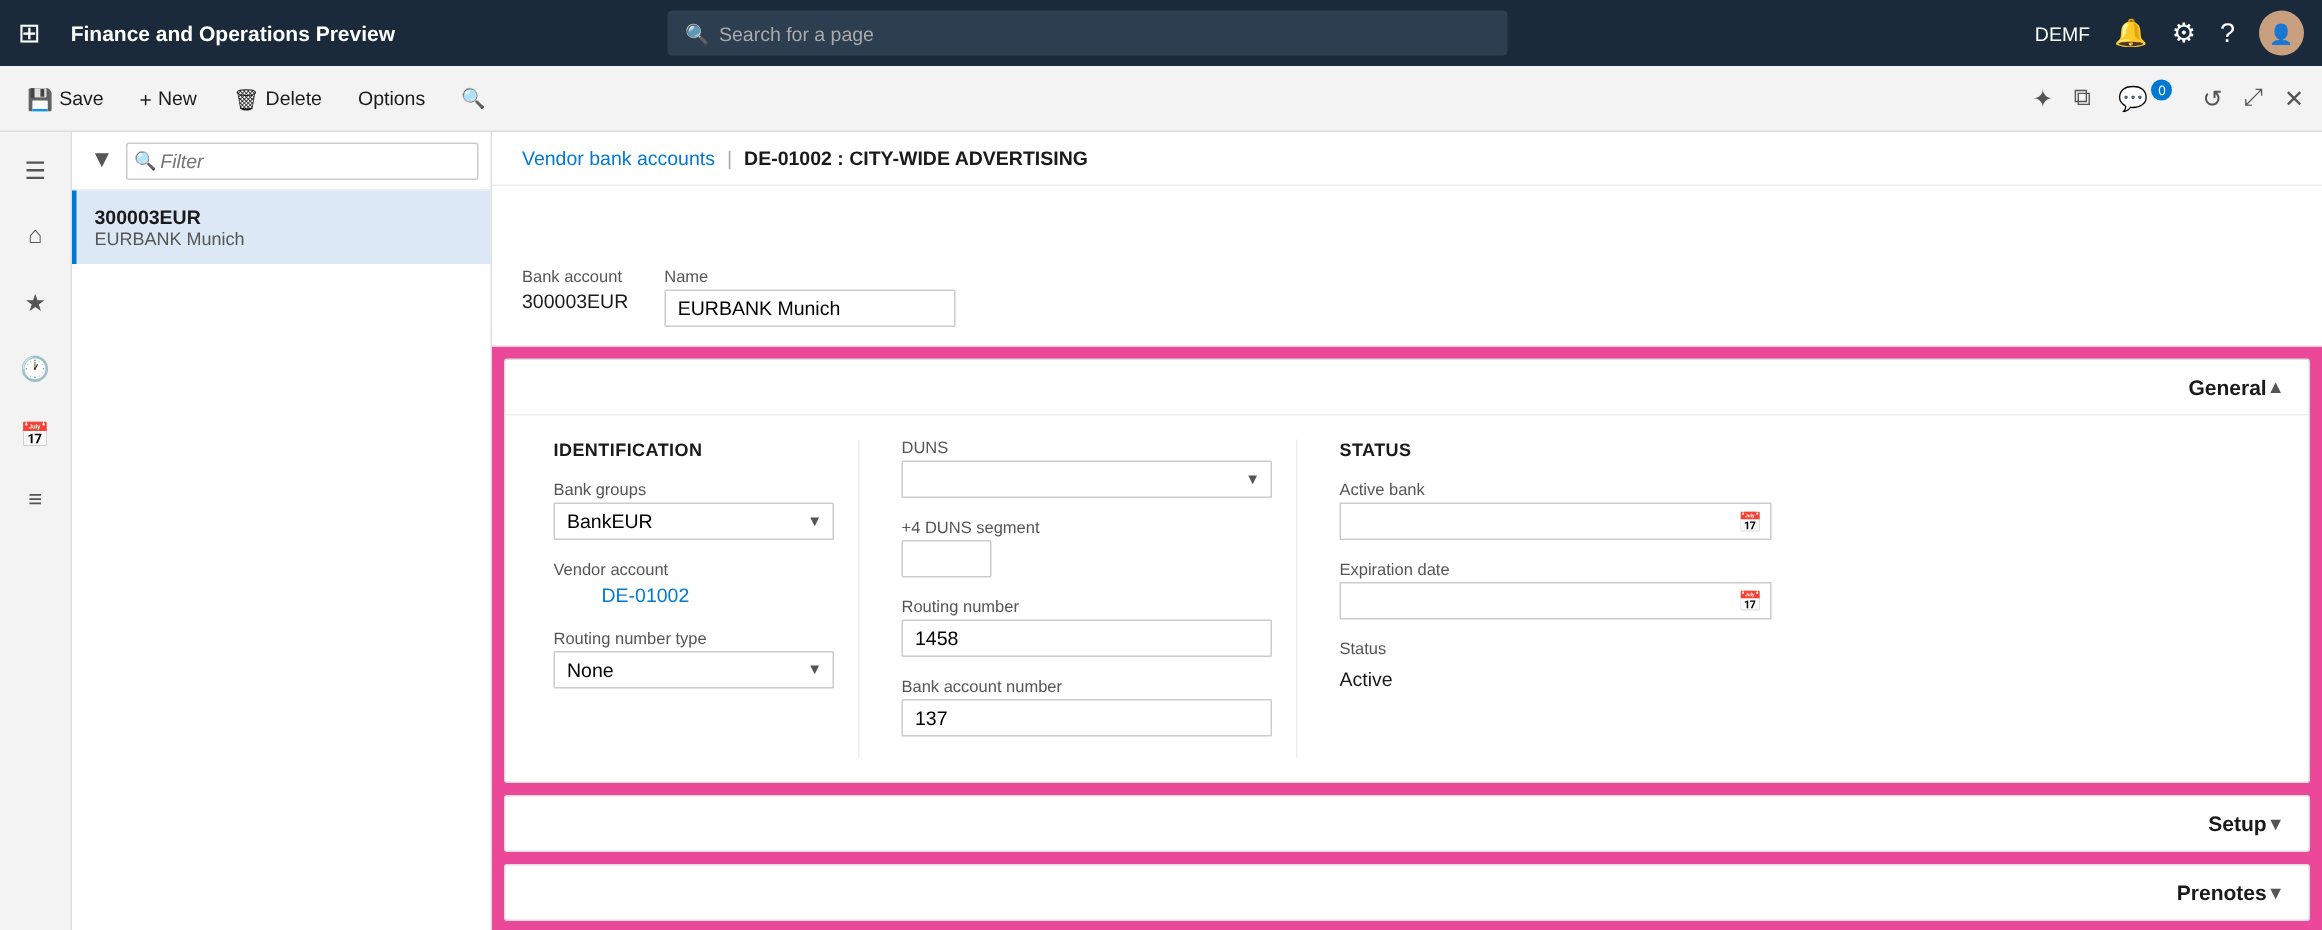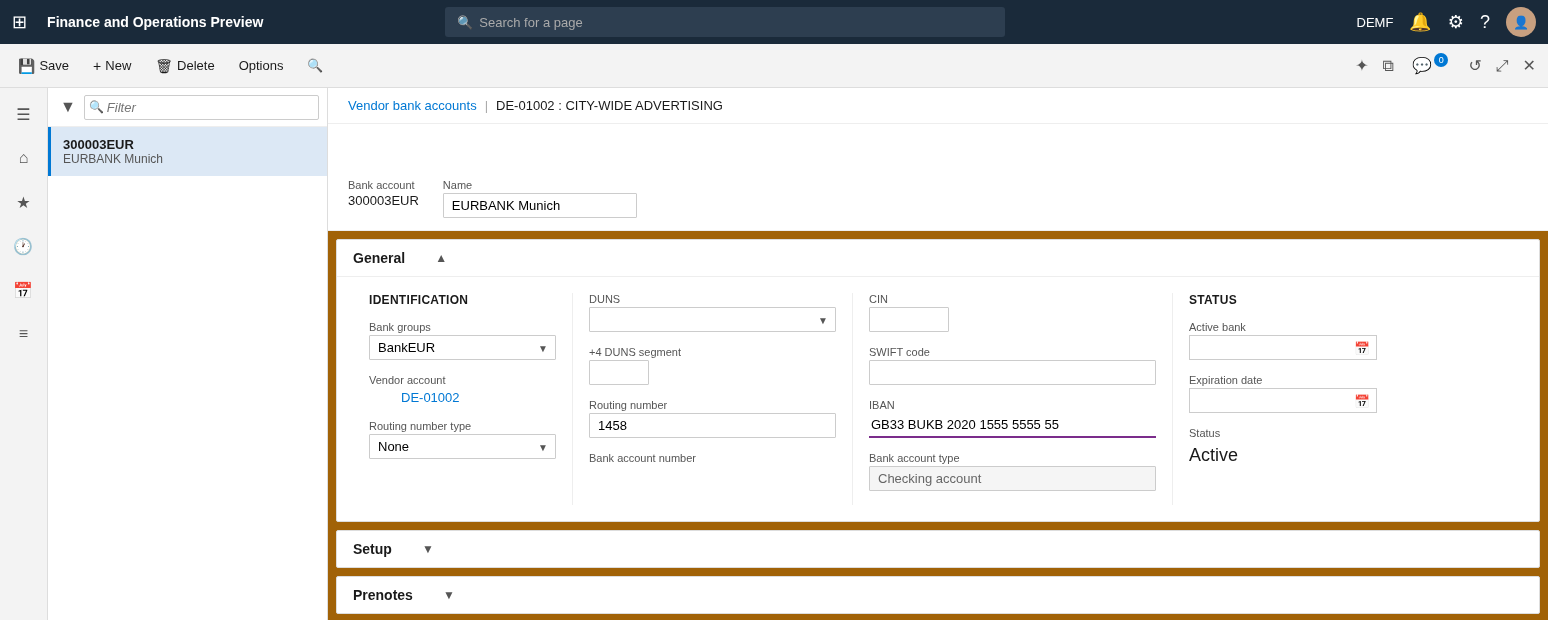--- a/index.html
+++ b/index.html
@@ -131,35 +131,35 @@
       background: #dce8f5;
       border-left: 3px solid #0078d4;
     }
     .list-item-title { font-size: 13px; font-weight: 600; color: #1a1a1a; }
     .list-item-sub { font-size: 12px; color: #555; }
 
     
     .content-area {
       flex: 1;
       overflow-y: auto;
-      background: #a16207;
+      background: #ec4899;
       padding: 0;
     }
     .breadcrumb-bar {
       background: white;
       padding: 10px 20px;
       font-size: 13px;
       color: #555;
       border-bottom: 1px solid #eee;
       display: flex;
       align-items: center;
       gap: 8px;
     }
     .breadcrumb-sep { color: #aaa; }
-    .breadcrumb-current { color: #1a1a1a; font-weight: 400; }
+    .breadcrumb-current { color: #1a1a1a; font-weight: 700; }
 
     
     .form-header {
       background: white;
       padding: 12px 20px;
       display: flex;
       gap: 24px;
       border-bottom: 1px solid #eee;
     }
     .form-field-group { display: flex; flex-direction: column; gap: 2px; }
@@ -178,35 +178,34 @@
     .section {
       margin: 8px;
       background: white;
       border: 1px solid #ddd;
       border-radius: 2px;
     }
     .section-header {
       padding: 10px 16px;
       display: flex;
       align-items: center;
-      justify-content: flex-start;
+      justify-content: flex-end;
       cursor: pointer;
       border-bottom: 1px solid #eee;
-      gap: 30px;
     }
     .section-header.collapsed { border-bottom: none; }
     .section-title { font-size: 14px; font-weight: 600; color: #1a1a1a; }
     .section-chevron { font-size: 12px; color: #555; }
     .section-body { padding: 16px; }
 
     
     .general-grid {
       display: grid;
       grid-template-columns: 220px 280px 320px 220px;
-      gap: 0;
+      gap: 12px;
     }
     .gen-col { padding: 0 16px; border-right: 1px solid #eee; }
     .gen-col:last-child { border-right: none; }
 
     .field-group { margin-bottom: 14px; }
     .field-label { font-size: 11px; color: #555; margin-bottom: 2px; }
     .field-label.bold { font-size: 12px; font-weight: 700; color: #1a1a1a; text-transform: uppercase; letter-spacing: 0.3px; margin-bottom: 8px; }
     .field-input {
       width: 100%;
       border: 1px solid #ccc;
@@ -241,21 +240,21 @@
       border: none;
       border-bottom: 2px solid #7b2d8b;
       padding: 4px 2px;
       font-size: 13px;
       outline: none;
       background: transparent;
     }
 
     
     .status-value {
-      font-size: 18px;
+      font-size: 13px;
       color: #1a1a1a;
       padding: 4px 0;
     }
 
     
     .date-input-wrap { position: relative; }
     .date-input-wrap input {
       width: 100%;
       border: 1px solid #ccc;
       padding: 4px 28px 4px 8px;
@@ -428,41 +427,24 @@
             <div class="field-group">
               <div class="field-label">+4 DUNS segment</div>
               <input class="small-input" type="text" value="" style="">
             </div>
             <div class="field-group">
               <div class="field-label">Routing number</div>
               <input class="field-input" type="text" value="1458" style="">
             </div>
             <div class="field-group">
               <div class="field-label">Bank account number</div>
+              <input class="field-input" type="text" value="137" style="">
             </div>
           </div>
 
-          <div class="gen-col">
-            <div class="field-group">
-              <div class="field-label">CIN</div>
-              <input class="field-input" style="width: 80px;" type="text" value="">
-            </div>
-            <div class="field-group">
-              <div class="field-label">SWIFT code</div>
-              <input class="field-input" type="text" value="" style="">
-            </div>
-            <div class="field-group">
-              <div class="field-label">IBAN</div>
-              <input class="iban-input" type="text" value="GB33 BUKB 2020 1555 5555 55" style="">
-            </div>
-            <div class="field-group">
-              <div class="field-label">Bank account type</div>
-              <input class="field-input readonly" type="text" value="Checking account" readonly="" style="">
-            </div>
-          </div>
 
           <div class="gen-col">
             <div class="field-group">
               <div class="field-label bold">STATUS</div>
             </div>
             <div class="field-group">
               <div class="field-label">Active bank</div>
               <div class="date-input-wrap">
                 <input type="text" value="" style="">
                 <span class="date-icon">📅</span>

